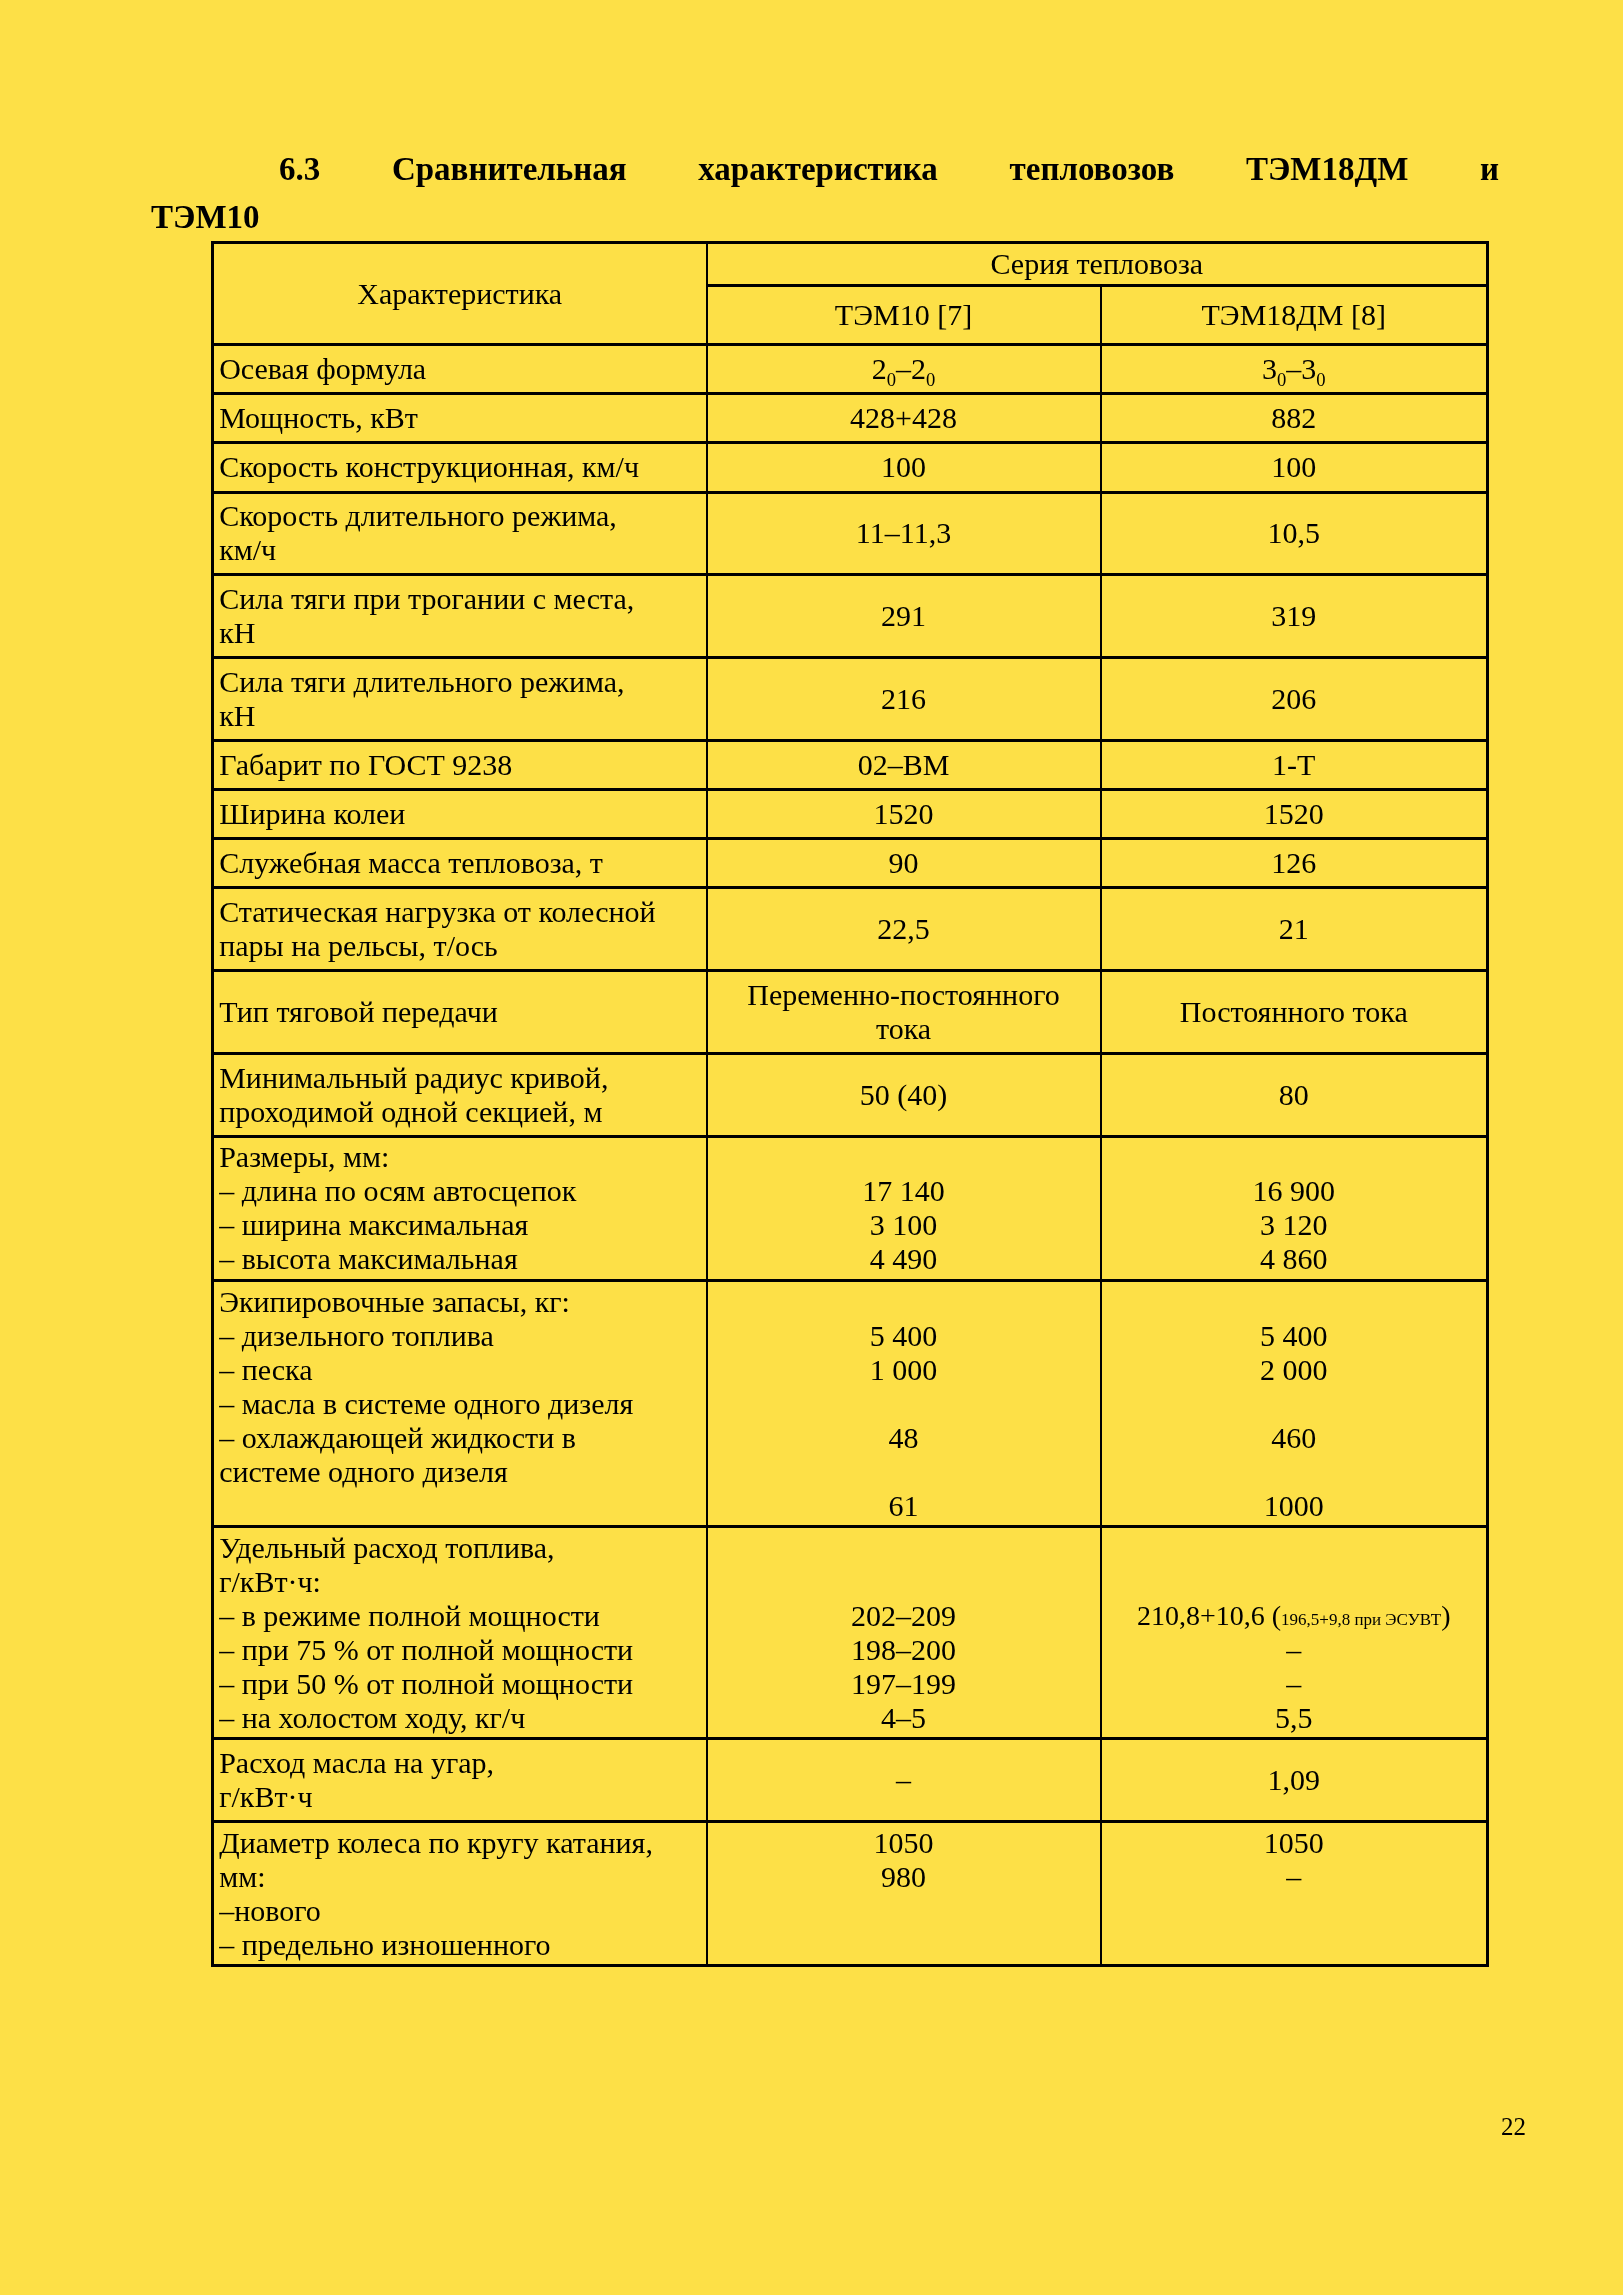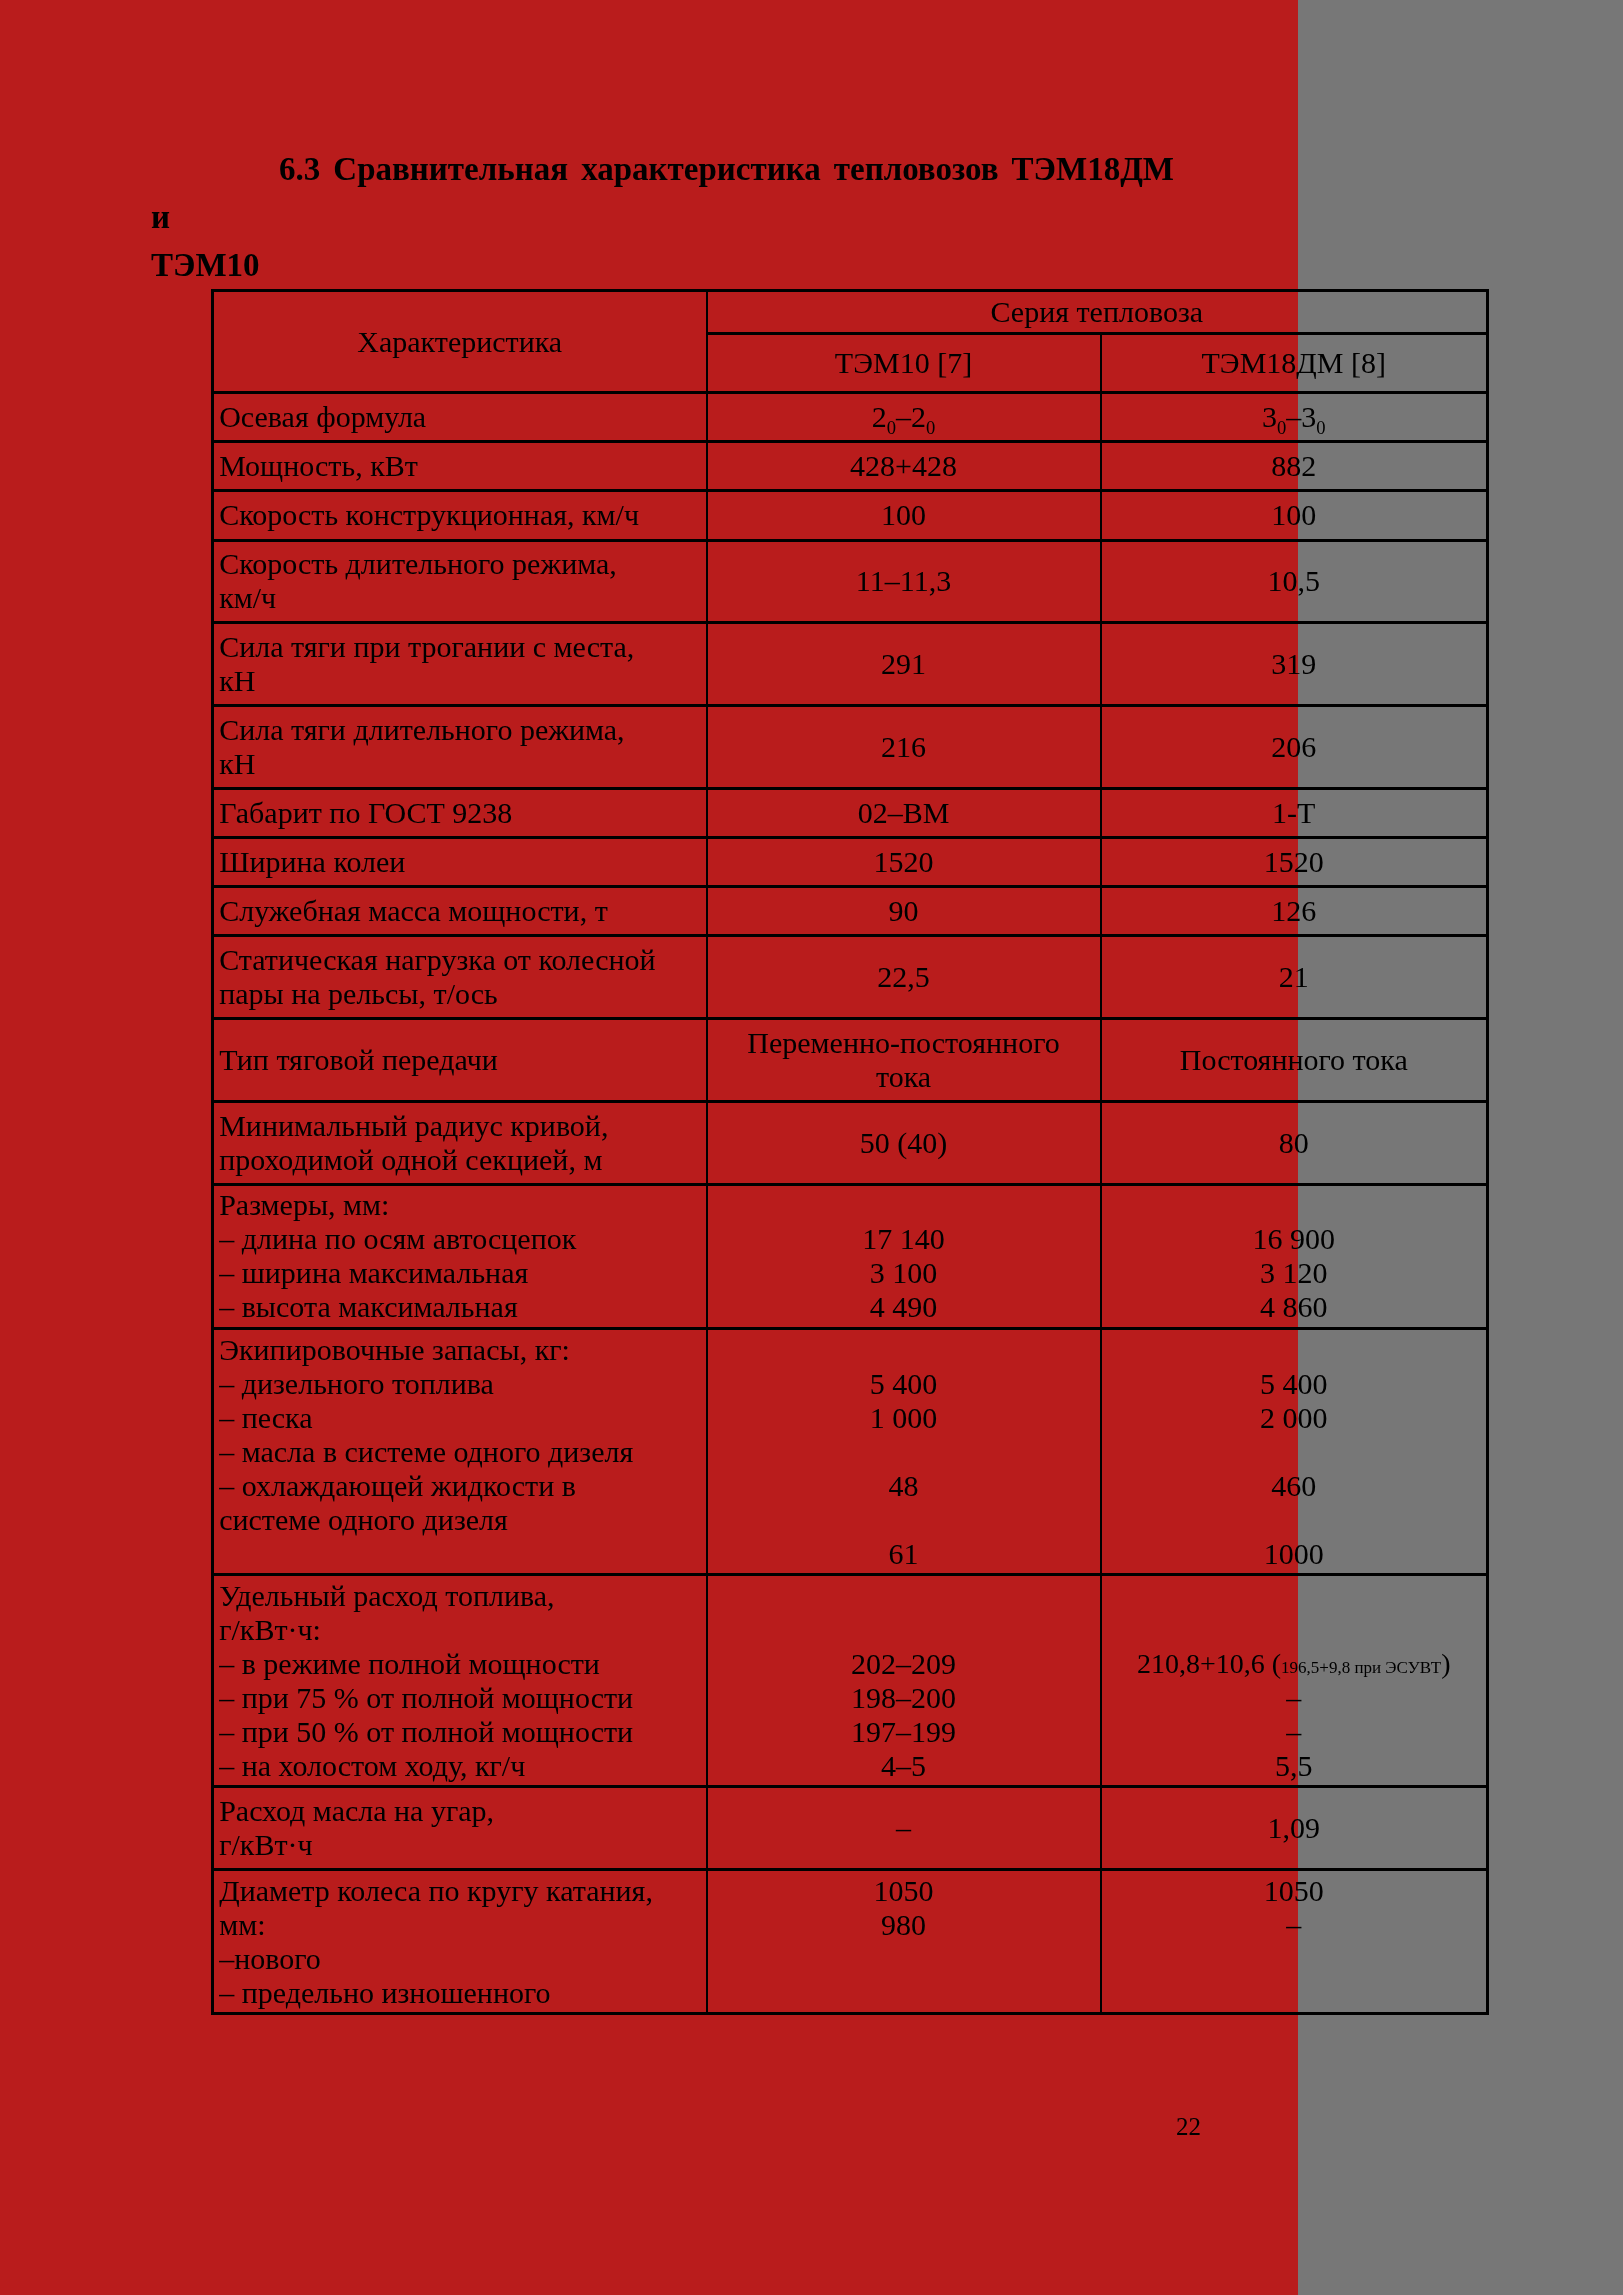--- a/index.html
+++ b/index.html
@@ -1,20 +1,20 @@
 <!DOCTYPE html>
 <html style="font-size:10.5px"><head>
 <meta charset="utf-8">
 <style>
   html,body { margin:0; padding:0; background:#777; }
   .page {
     position: relative;
-    width: 1298px;
+    width: 1623px;
     height: 2295px;
-    background: #b91c1c;
+    background: #fde047;
     box-sizing: border-box;
     padding: 145px 124px 0 151px;
     font-family: "Liberation Serif", "DejaVu Serif", serif;
     color: #000;
     font-size: 33px;
     line-height: 48px;
   }
   .b { font-weight: bold; }
   .i { font-style: italic; }
   .jline { text-align: justify; text-align-last: justify; }
@@ -132,21 +132,21 @@
         <td class="val">1-Т</td>
       </tr>
 
       <tr class="s">
         <td class="lbl">Ширина колеи</td>
         <td class="val">1520</td>
         <td class="val">1520</td>
       </tr>
 
       <tr class="s">
-        <td class="lbl">Служебная масса мощности, т</td>
+        <td class="lbl">Служебная масса тепловоза, т</td>
         <td class="val">90</td>
         <td class="val">126</td>
       </tr>
 
       <tr class="d">
         <td class="lbl pre">Статическая нагрузка от колесной
 пары на рельсы, т/ось</td>
         <td class="val">22,5</td>
         <td class="val">21</td>
       </tr>

